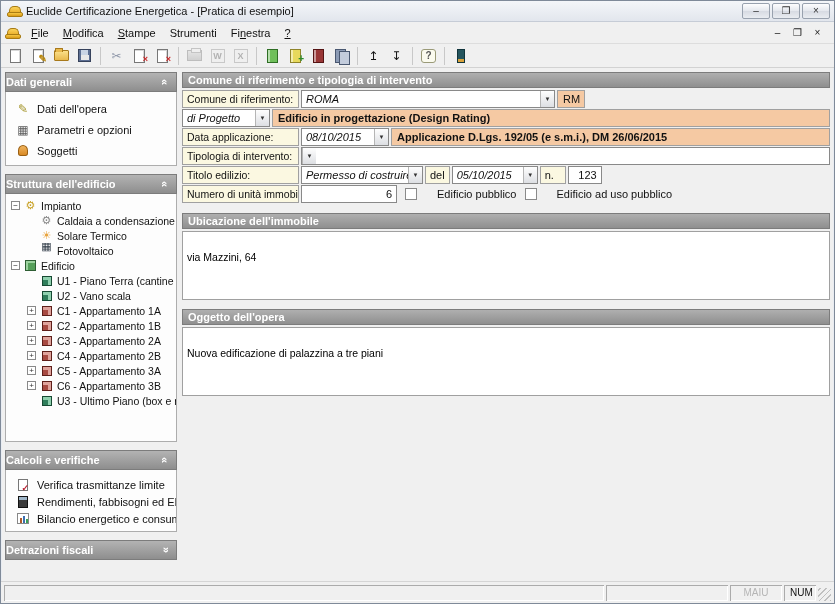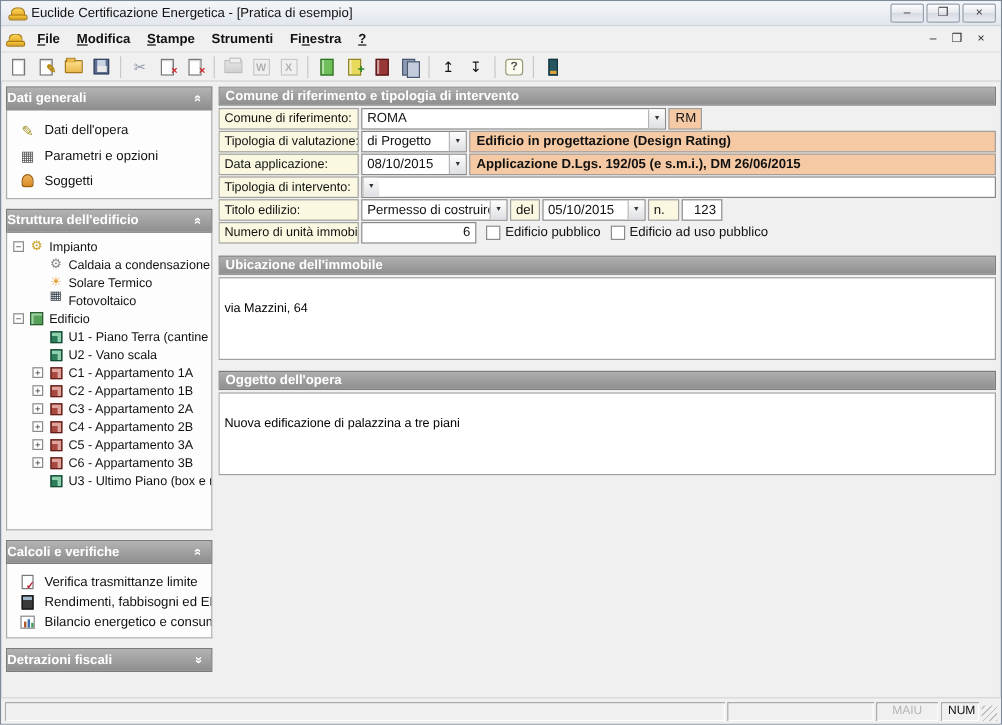--- a/index.html
+++ b/index.html
@@ -17,21 +17,21 @@
                 background:linear-gradient(#F7C944,#D99A17); border:1px solid #A87B12; border-radius:2px; }
   .title-text { flex:1; white-space:nowrap; overflow:hidden; }
   .winbtns { display:flex; gap:2px; }
   .winbtn { width:28px; height:16px; display:flex; align-items:center; justify-content:center;
             background:linear-gradient(#FDFDFE,#E4E7ED 50%,#D6DAE2 50%,#E9ECF1); border:1px solid #98A1AE;
             border-radius:2px; font-size:10px; color:#333; line-height:1; }
 
   
   .menubar { height:22px; flex:none; display:flex; align-items:center; background:#F0F0F0;
              border-bottom:1px solid #DDDDDD; padding:0 2px; }
-  .mitem { padding:3px 7px; cursor:default;font-weight:bold; }
+  .mitem { padding:3px 7px; cursor:default; }
   .mitem .u { text-decoration:underline; }
   .mdictrls { margin-left:auto; display:flex; gap:3px; padding-right:6px; }
   .mdibtn { width:17px; height:14px; display:flex; align-items:center; justify-content:center;
             font-size:10px; color:#222; line-height:1; }
 
   
   .toolbar { height:24px; flex:none; display:flex; align-items:center; gap:2px; padding:0 4px;
              background:#F0F0F0; border-bottom:1px solid #D2D2D2; }
   .tbtn { width:21px; height:20px; display:flex; align-items:center; justify-content:center; position:relative; flex:none; }
   .tbtn.disabled { opacity:.45; filter:grayscale(1); }
@@ -105,28 +105,28 @@
 
   
   .main { flex:1; margin-left:5px; display:flex; flex-direction:column; overflow:hidden; }
   .shead { height:16px; flex:none; background:linear-gradient(#AFAFAF,#8F8F8F); border:1px solid #7C7C7C;
            color:#FFF; font-weight:bold; padding:1px 5px; margin-bottom:2px; }
   .frow { display:flex; height:18px; margin-bottom:1px; flex:none; }
   .flabel { width:117px; flex:none; background:#FBF8E1; border:1px solid #A0A0A0; padding:2px 4px;
             white-space:nowrap; overflow:hidden; font-size:10.5px; margin-right:2px; }
   .field { background:#FFF; border:1px solid #898989; padding:2px 4px; white-space:nowrap; overflow:hidden; }
   .combo { background:#FFF; border:1px solid #898989; display:flex; align-items:stretch; overflow:hidden; }
-  .combo .val { flex:1; padding:2px 4px; white-space:nowrap; overflow:hidden; }
+  .combo .val { flex:1; padding:2px 4px; white-space:nowrap; overflow:hidden;font-style:italic; }
   .combo .arr { width:14px; flex:none; background:linear-gradient(#FEFEFE,#DDDFE3); border-left:1px solid #B5B5B5;
                 display:flex; align-items:center; justify-content:center; font-size:6px; color:#333; }
   .peach { background:#F5C9A3; border:1px solid #A0A0A0; padding:2px 5px; font-weight:bold; white-space:nowrap; overflow:hidden; }
   .peach.norm { font-weight:normal; }
   .minilabel { background:#FBF8E1; border:1px solid #A0A0A0; padding:2px 4px; flex:none; }
   .gap2 { width:2px; flex:none; }
-  .cbwrap { display:flex; align-items:center; gap:4px; margin-left:8px; }
+  .cbwrap { display:flex; align-items:center; gap:20px; margin-left:8px; }
   .cb { width:12px; height:12px; background:#FFF; border:1px solid #8A8A8A; flex:none; }
   .tarea { background:#FFF; border:1px solid #A0A0A0; height:69px; flex:none; padding:19px 4px;
            font-family:Liberation Sans, sans-serif; font-size:10.5px; resize:none; width:100%; }
   .secgap { height:9px; flex:none; }
 
   
   .statusbar { height:22px; flex:none; background:#F0F0F0; border-top:1px solid #D5D5D5;
                display:flex; align-items:center; gap:2px; padding:2px 3px; }
   .spanel { height:16px; box-shadow:inset 1px 1px 0 #ABABAB, inset -1px -1px 0 #FFF; padding:2px 6px; font-size:10px; }
   .sp1 { width:600px; } .sp2 { flex:1; }
@@ -402,21 +402,20 @@
         <span class="flabel">Comune di riferimento:</span>
         <span class="combo" style="width:254px">
           <span class="val">ROMA</span>
           <span class="arr">▼</span>
         </span>
         <span class="gap2"></span>
         <span class="peach norm" style="width:28px">RM</span>
       </div>
 
       <div class="frow">
-        <span class="flabel">Tipologia di valutazione:</span>
         <span class="combo" style="width:88px">
           <span class="val">di Progetto</span>
           <span class="arr">▼</span>
         </span>
         <span class="gap2"></span>
         <span class="peach" style="flex:1">Edificio in progettazione (Design Rating)</span>
       </div>
 
       <div class="frow">
         <span class="flabel">Data applicazione:</span>

